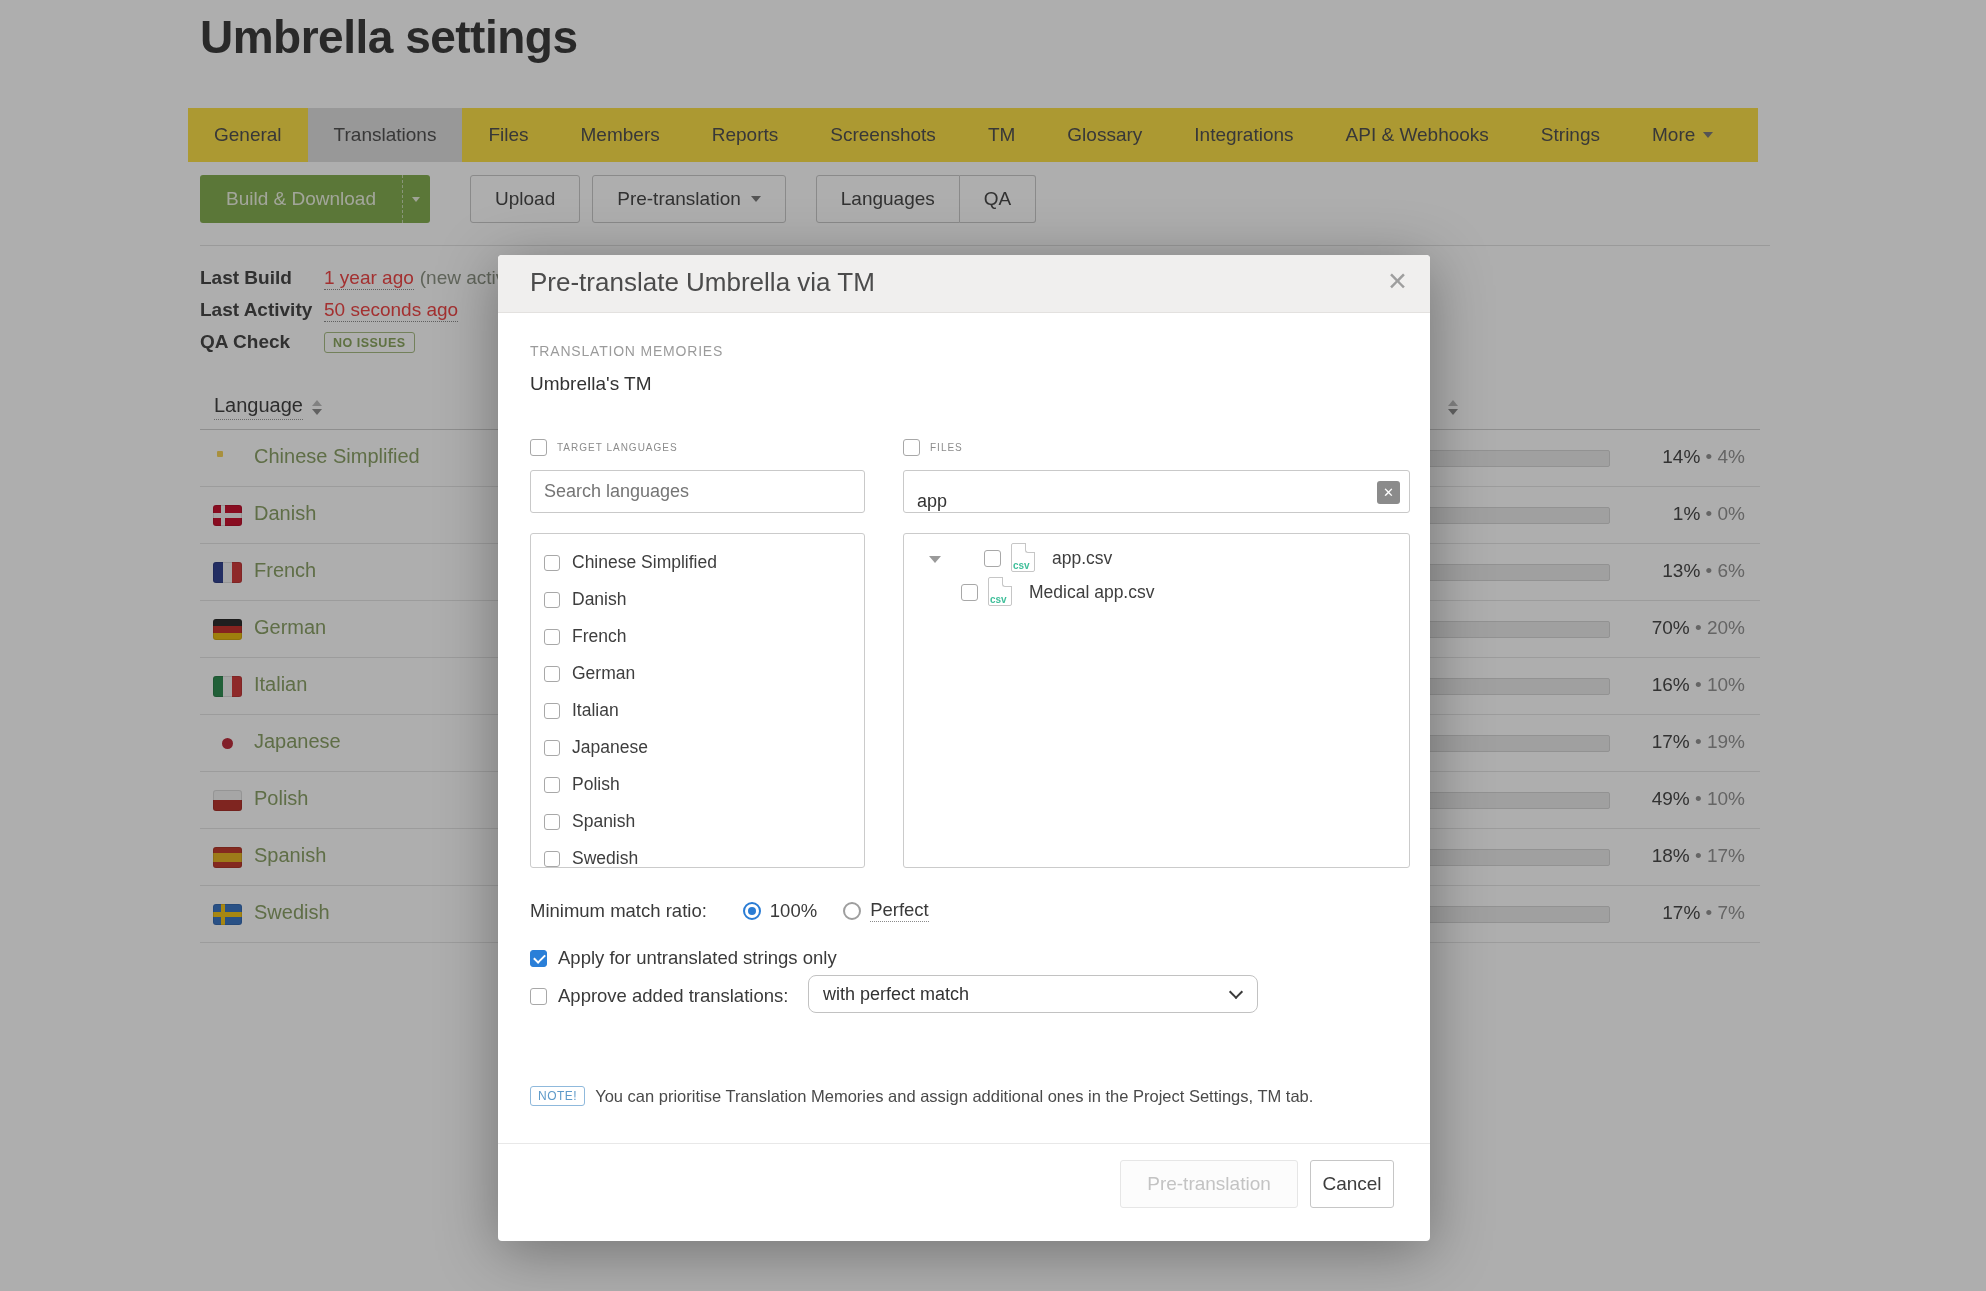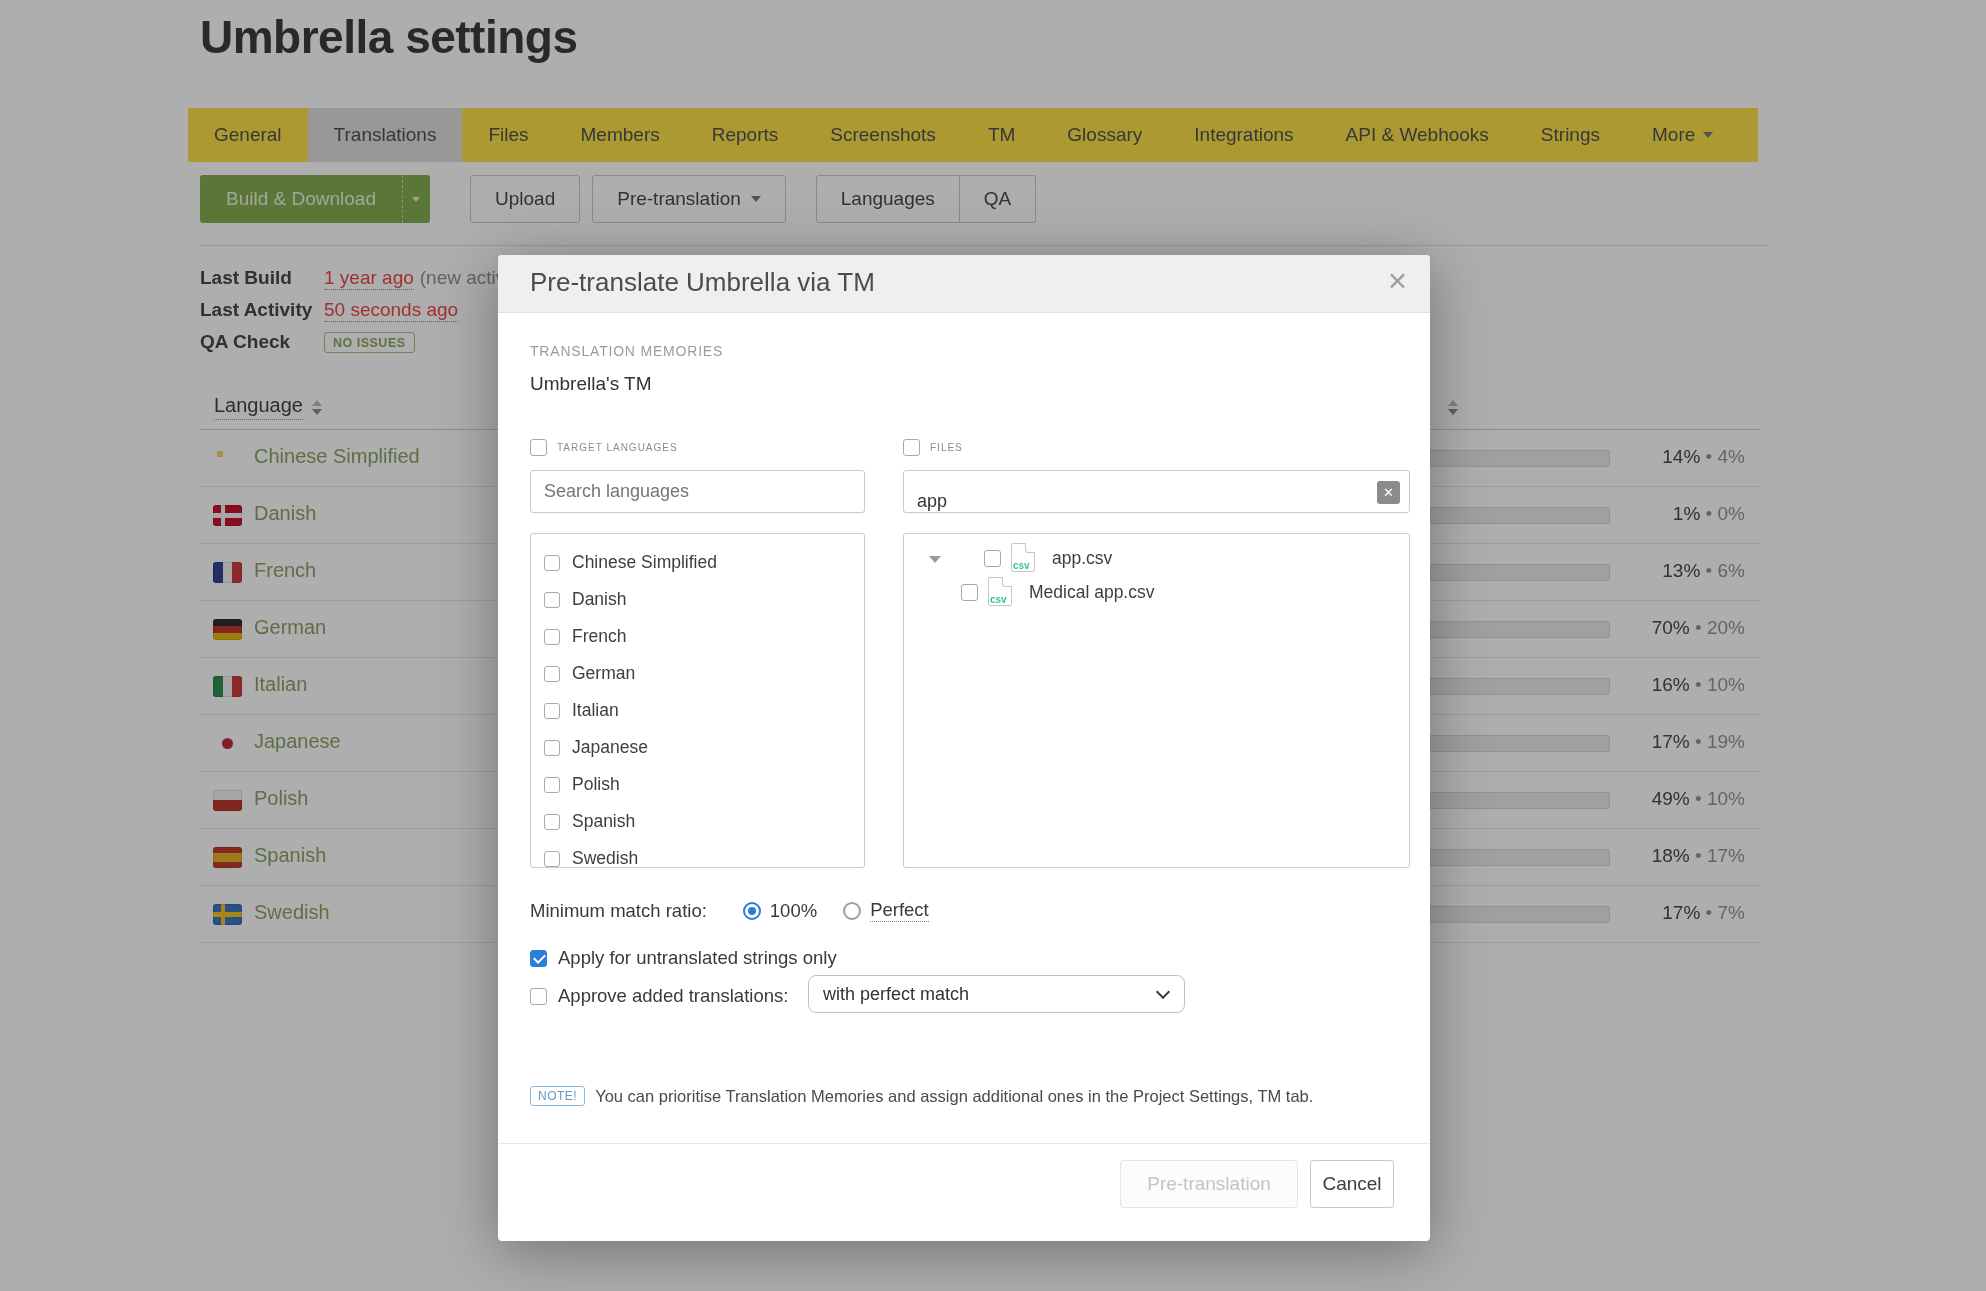--- a/index.html
+++ b/index.html
@@ -108,21 +108,21 @@
   .ratio-row { left:32px; top:644px; display:flex; align-items:center; }
   .ratio-label { font-size:18.5px; color:#3a3a3a; margin-right:36px; }
   .radio { width:18px; height:18px; border:2px solid #9e9e9e; border-radius:50%; display:inline-block; flex:none; position:relative; }
   .radio.sel { border-color:#2a7cd4; }
   .radio.sel::after { content:""; position:absolute; left:3px; top:3px; width:8px; height:8px; border-radius:50%; background:#2a7cd4; }
   .ratio-opt { display:flex; align-items:center; gap:9px; font-size:18.5px; color:#3a3a3a; }
   .ratio-opt + .ratio-opt { margin-left:26px; }
 
   .apply-row { left:32px; top:692px; display:flex; align-items:center; gap:11px; font-size:18.5px; color:#3a3a3a; }
   .approve-row { left:32px; top:730px; display:flex; align-items:center; gap:11px; font-size:18.5px; color:#3a3a3a; }
-  .select { position:absolute; left:310px; top:720px; width:377px; height:38px; border:1px solid #c2c2c2; border-radius:8px; background:#fff; display:flex; align-items:center; padding:0 14px; font-size:18px; color:#333; }
+  .select { position:absolute; left:310px; top:720px; width:450px; height:38px; border:1px solid #c2c2c2; border-radius:8px; background:#fff; display:flex; align-items:center; padding:0 14px; font-size:18px; color:#333; }
   .chev { position:absolute; right:16px; top:11px; width:10px; height:10px; border-right:2.5px solid #3a3a3a; border-bottom:2.5px solid #3a3a3a; transform:rotate(45deg); }
 
   .note { left:32px; font-size:16.5px; color:#4a4a4a; width:860px; }
   .note.n1 { top:784px; } .note.n2 { top:832px; }
   .note-badge { display:inline-block; border:1px solid #8fb9dc; color:#5e9ac9; font-size:12px; letter-spacing:.5px; padding:2px 7px; border-radius:3px; margin-right:10px; position:relative; top:-2px; }
   .note .link { border-bottom:1px dotted #8a8a8a; }
   .note .it { font-style:italic; }
 
   .m-footer-line { left:0; top:888px; width:932px; height:1px; background:#e8e8e8; }
   .m-btn { position:absolute; top:905px; height:48px; border-radius:3px; font-size:19px; display:flex; align-items:center; justify-content:center; font-family:"Liberation Sans",sans-serif; }

